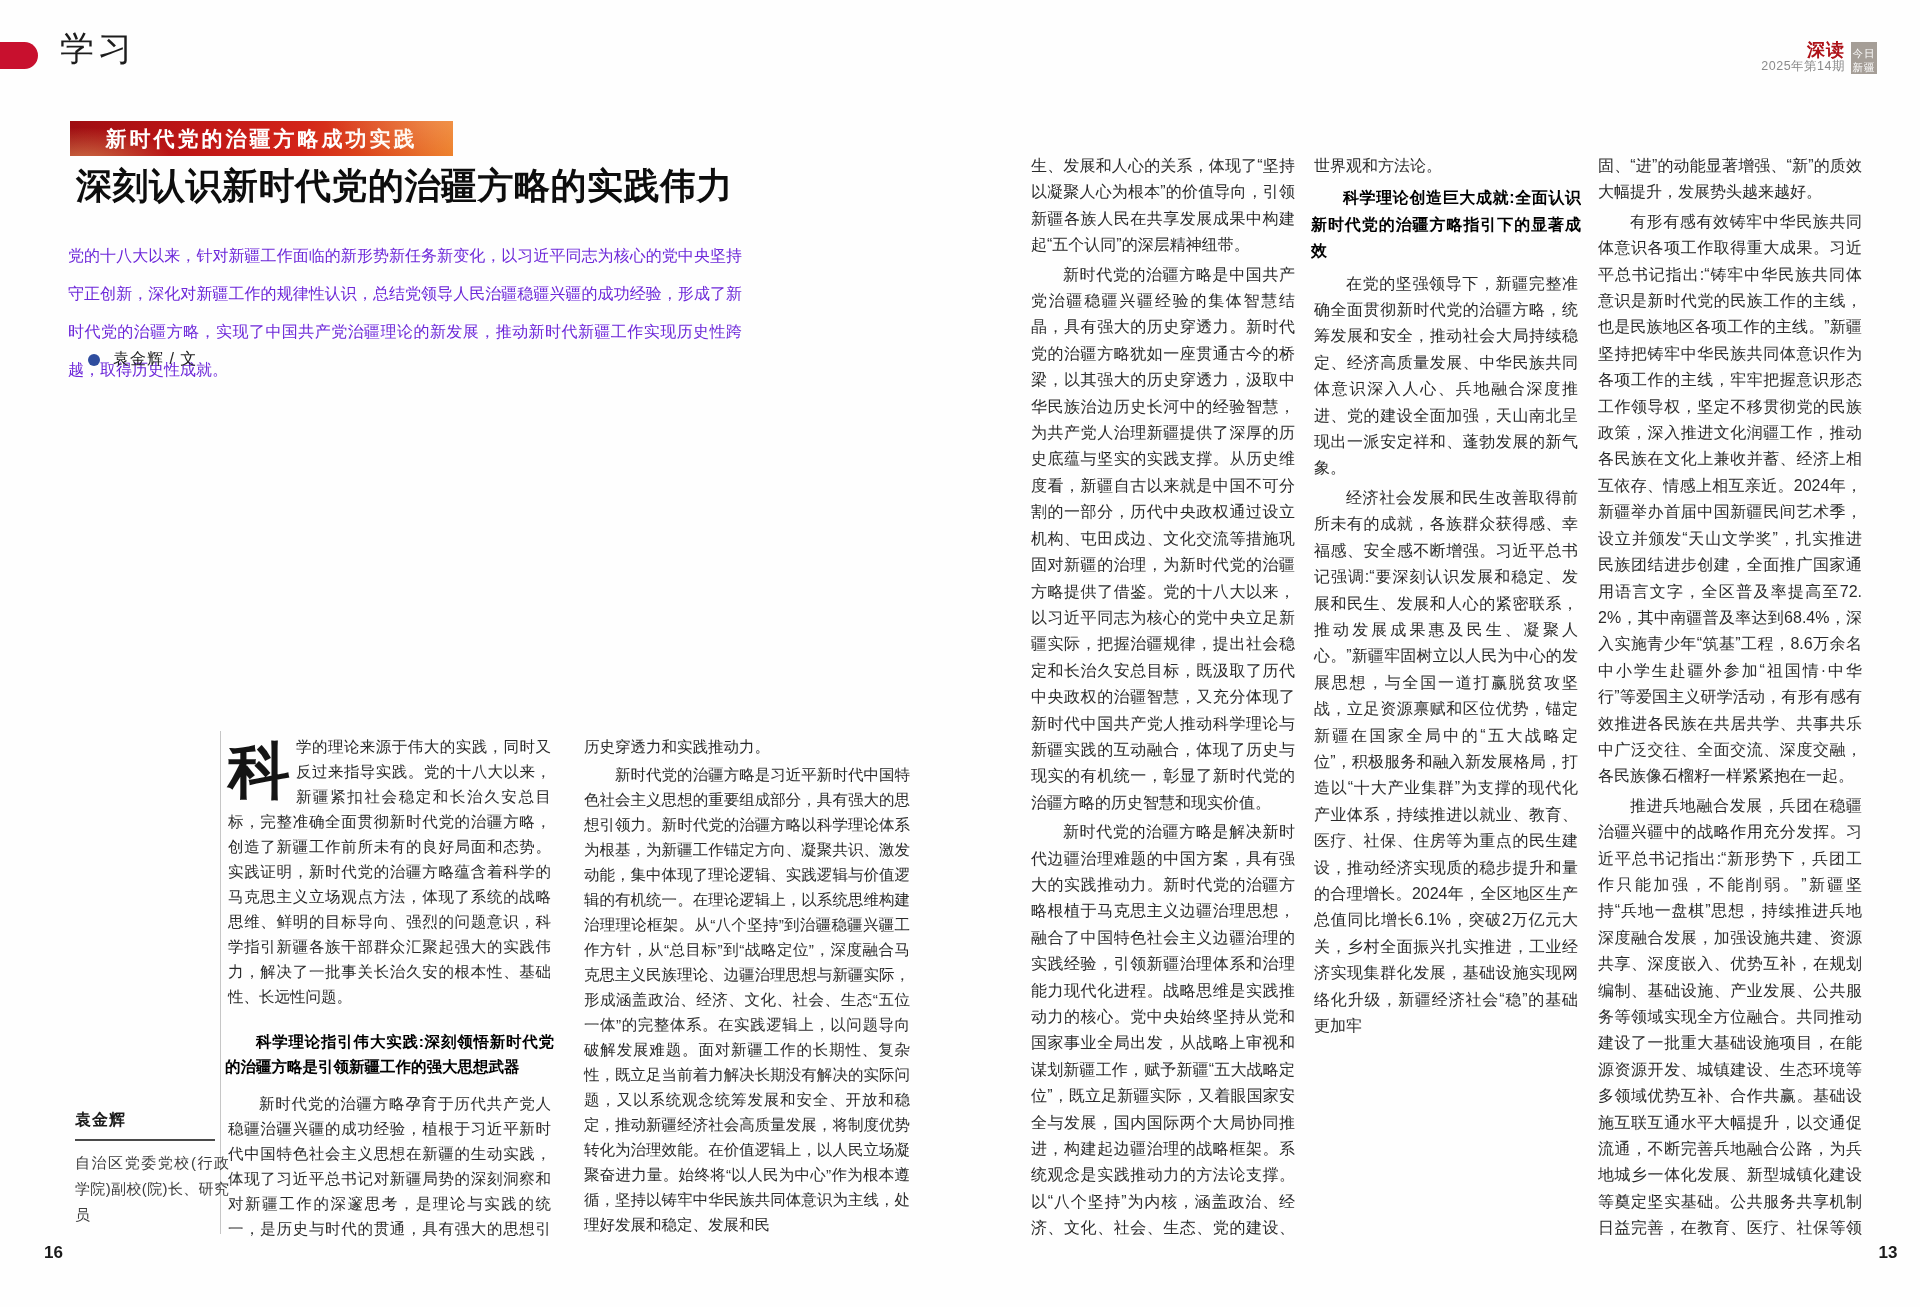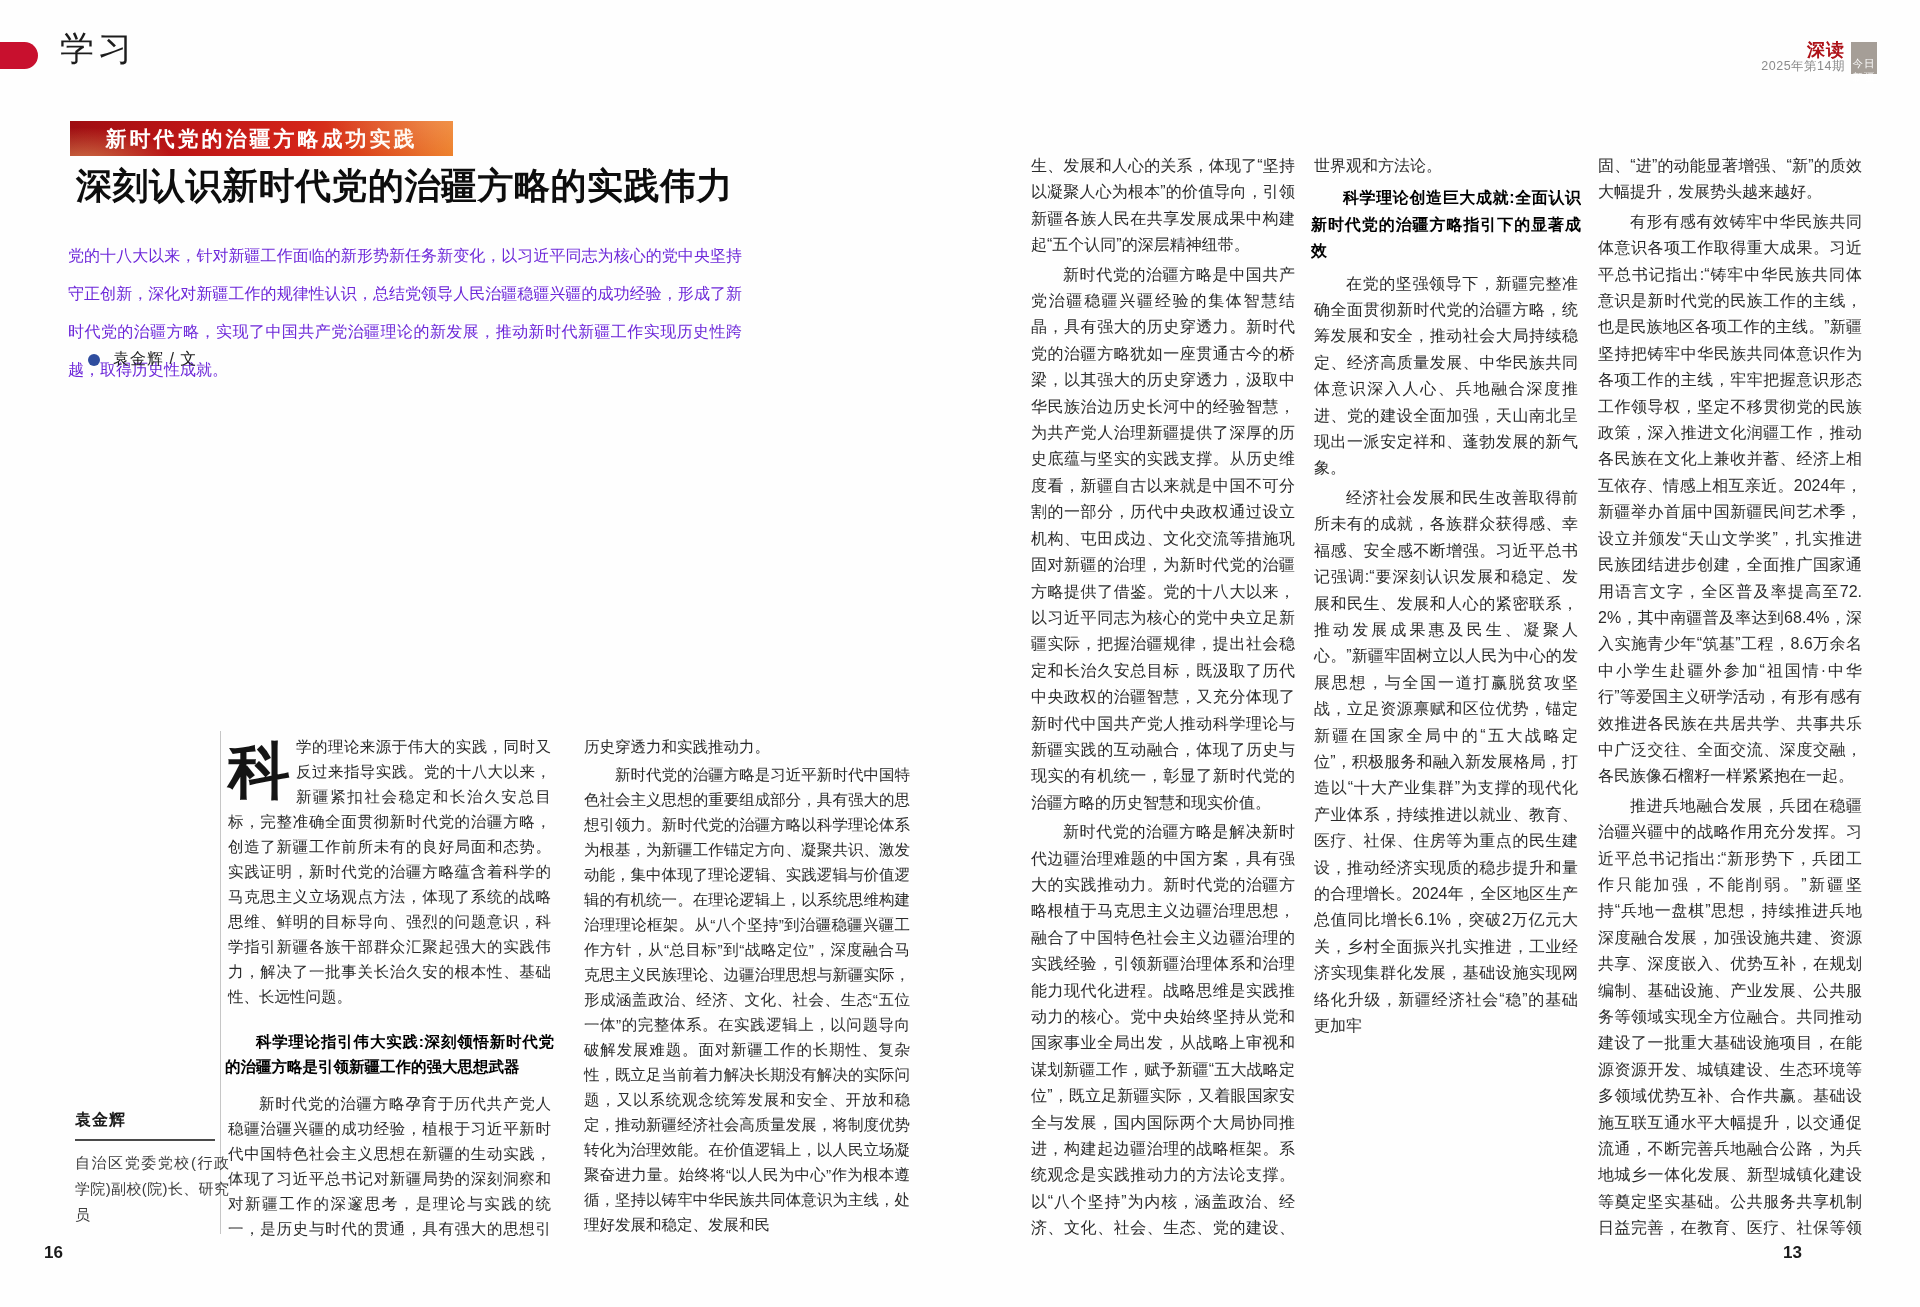--- a/index.html
+++ b/index.html
@@ -47,26 +47,26 @@
     float:left;font-family:"Liberation Serif",serif;font-weight:bold;color:#141414;
     font-size:62px;line-height:70px;width:60px;height:73px;margin:2px 8px 0 0;text-indent:0;
   }
   
   .bio-name{left:75px;top:1110px;font-size:16px;font-weight:bold;color:#1a1a1a;letter-spacing:1px;}
   .bio-rule{left:75px;top:1139px;width:140px;height:2px;background:#4a4a4a;}
   .bio-text{left:75px;top:1150px;width:154px;font-size:15px;line-height:26px;color:#3d3d3d;text-align:justify;word-break:break-all;}
   
   .pageno{font-size:17px;font-weight:bold;color:#1a1a1a;}
   .pageno-left{left:44px;top:1243px;}
-  .pageno-right{left:1762px;top:1243px;width:40px;text-align:right;}
+  .pageno-right{left:1868px;top:1243px;width:40px;text-align:center;}
   
   .masthead-column{left:1745px;top:38px;width:100px;text-align:right;font-size:18px;font-weight:bold;color:#ad1218;letter-spacing:1px;}
   .masthead-issue{left:1700px;top:58px;width:145px;text-align:right;font-size:12.5px;color:#8a8a8a;letter-spacing:.5px;}
   .masthead-logo{left:1851px;top:42px;width:26px;height:32px;background:#a59e97;color:#fff;
-    font-size:10.5px;line-height:14px;text-align:center;padding-top:14px;box-sizing:border-box;letter-spacing:1px;}
+    font-size:10.5px;line-height:14px;text-align:center;padding-top:4px;box-sizing:border-box;letter-spacing:1px;}
 </style>
 </head>
 <body>
 
 <div class="abs section-tab"></div>
 <div class="abs section-label">学习</div>
 
 <div class="abs banner">
   <span class="banner-text">新时代党的治疆方略成功实践</span>
 </div>

